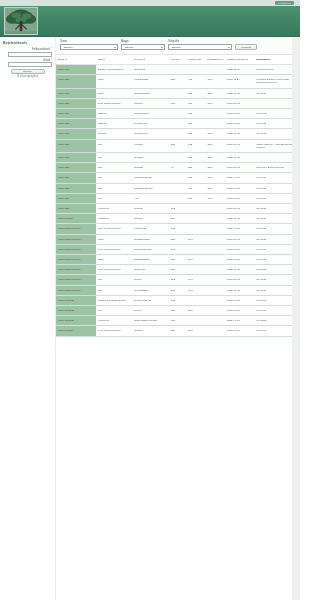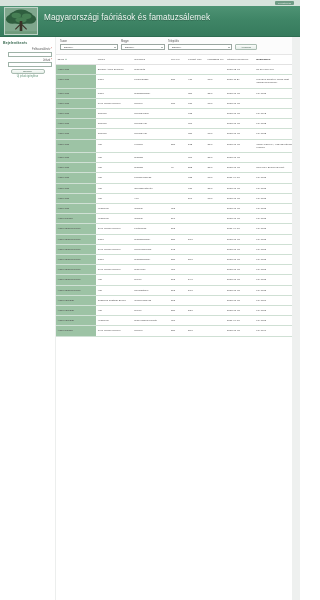--- a/index.html
+++ b/index.html
@@ -191,21 +191,20 @@
         <g fill="#4e8a5c" opacity=".75">
           <ellipse cx="12" cy="8" rx="5" ry="3"></ellipse>
           <ellipse cx="23" cy="9" rx="5" ry="3"></ellipse>
           <ellipse cx="17" cy="13" rx="6" ry="3"></ellipse>
         </g>
         <rect x="15.6" y="14" width="2.8" height="11" fill="#3a3227"></rect>
         <path d="M16 18 L11 23 M18 18 L23 23" stroke="#3a3227" stroke-width="1.2" fill="none"></path>
         <rect x="0" y="25" width="34" height="3" fill="#6f9c7d"></rect>
       </svg>
     </div>
-    <div class="site-title">Magyarországi faóriások és famatuzsálemek</div>
   </div>
 
   <div class="layout">
 
     <div class="sidebar">
       <div class="block-title">Bejelentkezés</div>
 
       <div class="form-row">
         <div class="field-label"><span>Felhasználónév</span> <span class="req">*</span></div>
         <div class="text-input"></div>

